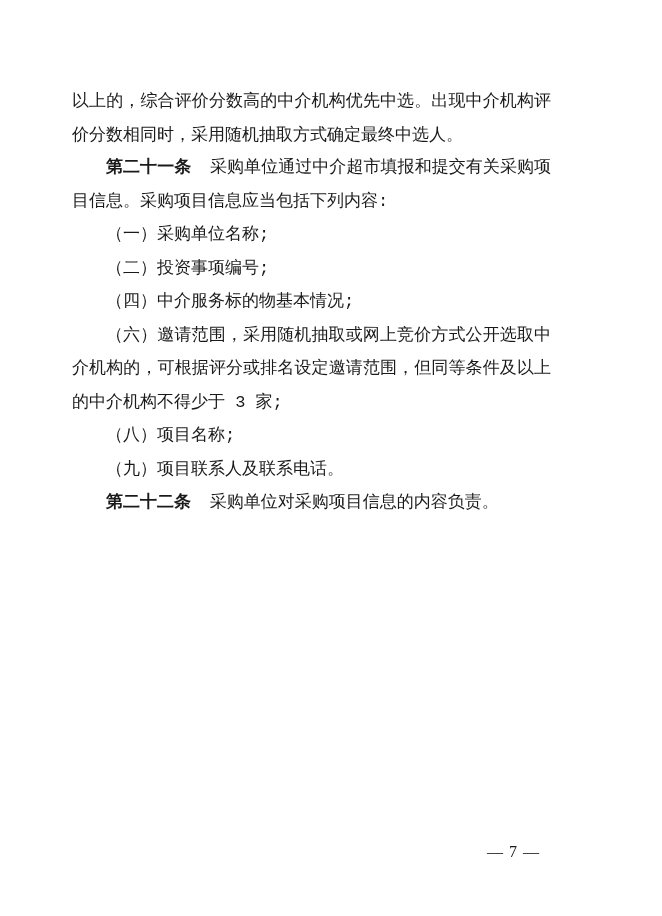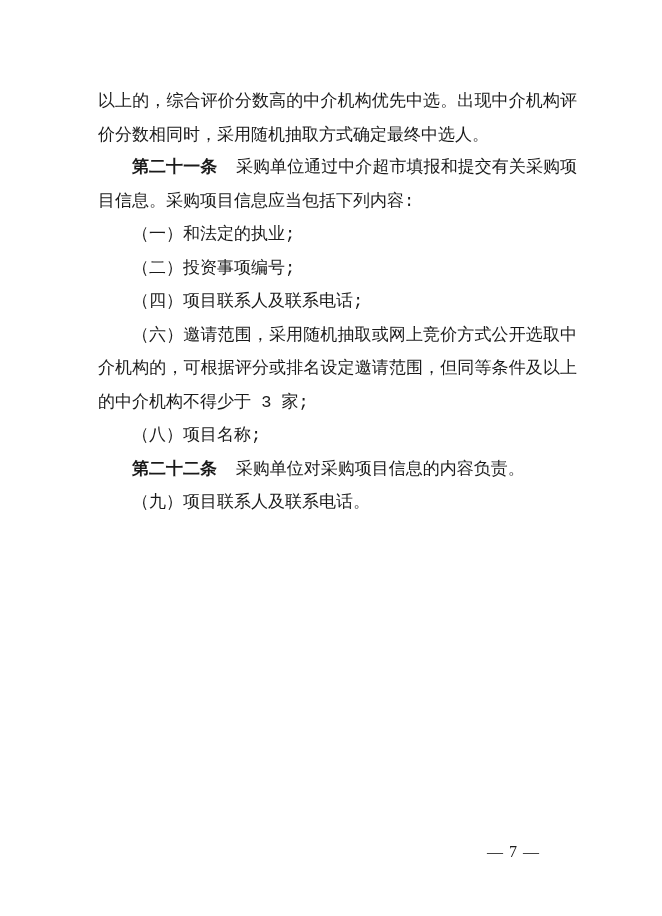--- a/index.html
+++ b/index.html
@@ -11,21 +11,21 @@
     position: relative;
     width: 662px;
     height: 916px;
     background: #ffffff;
     overflow: hidden;
     font-family: "Liberation Serif", "DejaVu Serif", serif;
     color: #1a1a1a;
   }
   .doc-body {
     position: absolute;
-    left: 98px;
+    left: 72px;
     top: 84px;
     width: 479px;
     font-size: 17px;
     line-height: 33.5px;
     text-align: justify;
   }
   .doc-body p {
     margin: 0;
     padding: 0;
   }
@@ -53,35 +53,35 @@
 </head>
 <body>
 
 <div class="page">
   <div class="doc-body">
 
     <p><span class="article-head"></span><span>以上的，综合评价分数高的中介机构优先中选。出现中介机构评价分数相同时，采用随机抽取方式确定最终中选人。</span></p>
 
     <p class="indent"><span class="article-head">第二十一条</span><span>采购单位通过中介超市填报和提交有关采购项目信息。采购项目信息应当包括下列内容:</span></p>
 
-    <p class="indent"><span class="article-head"></span><span>（一）和法定的执业;</span></p>
+    <p class="indent"><span class="article-head"></span><span>（一）采购单位名称;</span></p>
 
     <p class="indent"><span class="article-head"></span><span>（二）投资事项编号;</span></p>
 
 
-    <p class="indent"><span class="article-head"></span><span>（四）项目联系人及联系电话;</span></p>
+    <p class="indent"><span class="article-head"></span><span>（四）中介服务标的物基本情况;</span></p>
 
 
     <p class="indent"><span class="article-head"></span><span>（六）邀请范围，采用随机抽取或网上竞价方式公开选取中介机构的，可根据评分或排名设定邀请范围，但同等条件及以上的中介机构不得少于 3 家;</span></p>
 
 
     <p class="indent"><span class="article-head"></span><span>（八）项目名称;</span></p>
 
+    <p class="indent"><span class="article-head"></span><span>（九）项目联系人及联系电话。</span></p>
+
     <p class="indent"><span class="article-head">第二十二条</span><span>采购单位对采购项目信息的内容负责。</span></p>
-
-    <p class="indent"><span class="article-head"></span><span>（九）项目联系人及联系电话。</span></p>
 
 
 
   </div>
 
   <div class="page-number">— 7 —</div>
 </div>
 
 </body></html>

